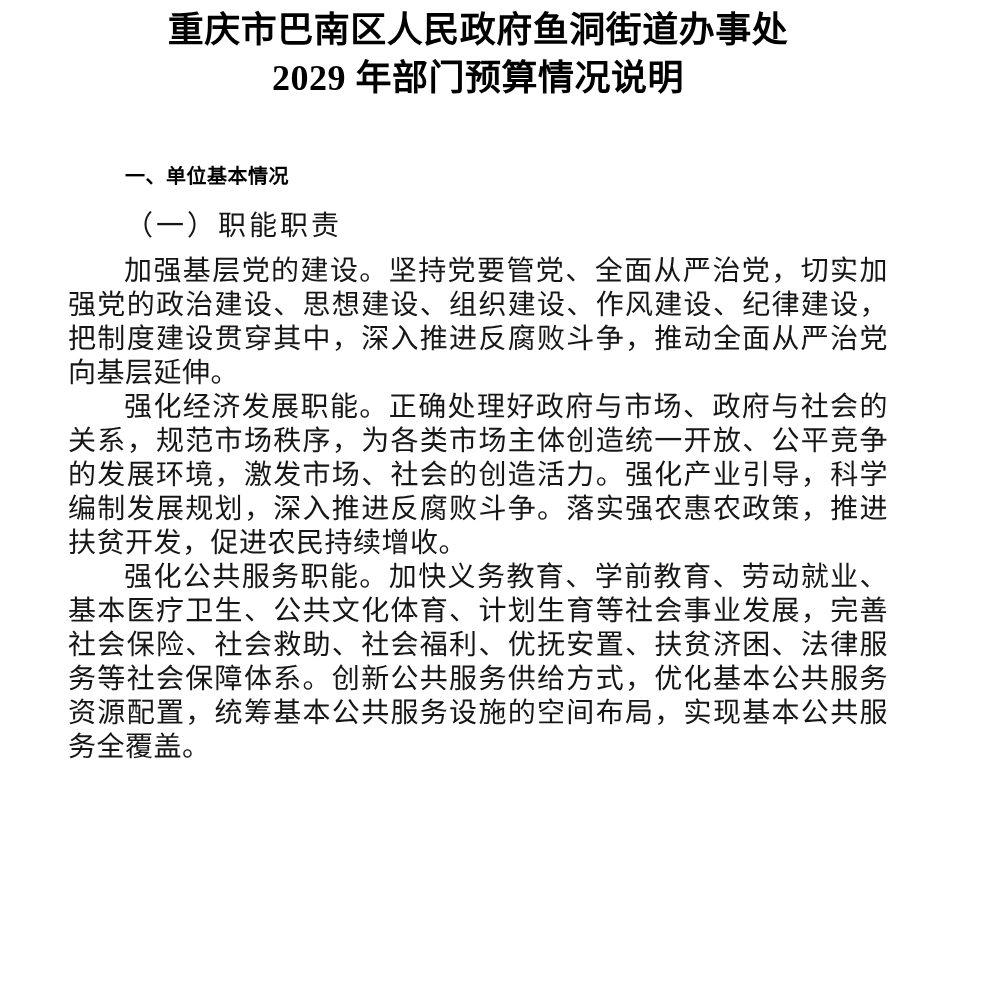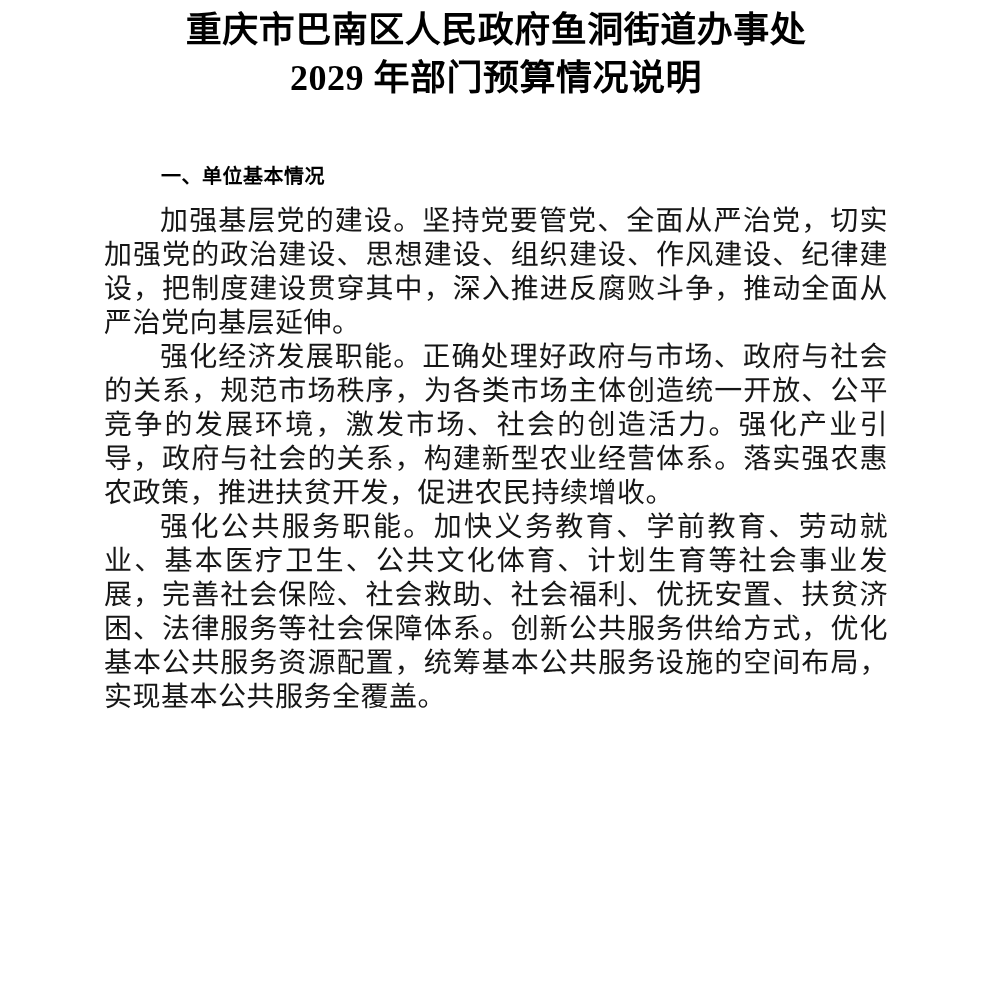--- a/index.html
+++ b/index.html
@@ -6,21 +6,21 @@
   html, body {
     margin: 0;
     padding: 0;
     background: #ffffff;
   }
   .page {
     position: relative;
     width: 1000px;
     height: 1002px;
     box-sizing: border-box;
-    padding: 6px 112px 0 104px;
+    padding: 6px 112px 0 68px;
     background: #ffffff;
     color: #000000;
     overflow: hidden;
     font-family: "Liberation Serif", "DejaVu Serif", serif;
   }
   .doc-title {
     margin: 0;
     font-size: 36px;
     line-height: 48px;
     font-weight: 700;
@@ -71,20 +71,21 @@
 
 <div class="page">
 
   <h1 class="doc-title">
     <span class="title-line">重庆市巴南区人民政府鱼洞街道办事处</span>
     <span class="title-line">2029 年部门预算情况说明</span>
   </h1>
 
   <h2 class="section-heading">一、单位基本情况</h2>
 
+  <h3 class="sub-heading">（一）职能职责</h3>
 
   <p class="body-para first">加强基层党的建设。坚持党要管党、全面从严治党，切实加强党的政治建设、思想建设、组织建设、作风建设、纪律建设，把制度建设贯穿其中，深入推进反腐败斗争，推动全面从严治党向基层延伸。</p>
 
-  <p class="body-para">强化经济发展职能。正确处理好政府与市场、政府与社会的关系，规范市场秩序，为各类市场主体创造统一开放、公平竞争的发展环境，激发市场、社会的创造活力。强化产业引导，政府与社会的关系，构建新型农业经营体系。落实强农惠农政策，推进扶贫开发，促进农民持续增收。</p>
+  <p class="body-para">强化经济发展职能。正确处理好政府与市场、政府与社会的关系，规范市场秩序，为各类市场主体创造统一开放、公平竞争的发展环境，激发市场、社会的创造活力。强化产业引导，科学编制发展规划，深入推进反腐败斗争。落实强农惠农政策，推进扶贫开发，促进农民持续增收。</p>
 
   <p class="body-para">强化公共服务职能。加快义务教育、学前教育、劳动就业、基本医疗卫生、公共文化体育、计划生育等社会事业发展，完善社会保险、社会救助、社会福利、优抚安置、扶贫济困、法律服务等社会保障体系。创新公共服务供给方式，优化基本公共服务资源配置，统筹基本公共服务设施的空间布局，实现基本公共服务全覆盖。</p>
 
 </div>
 
 </body></html>

